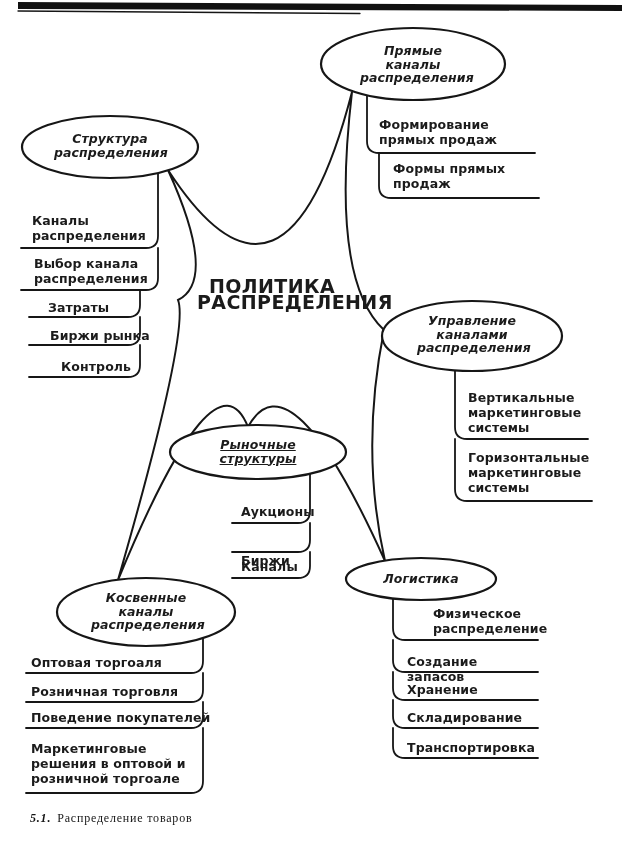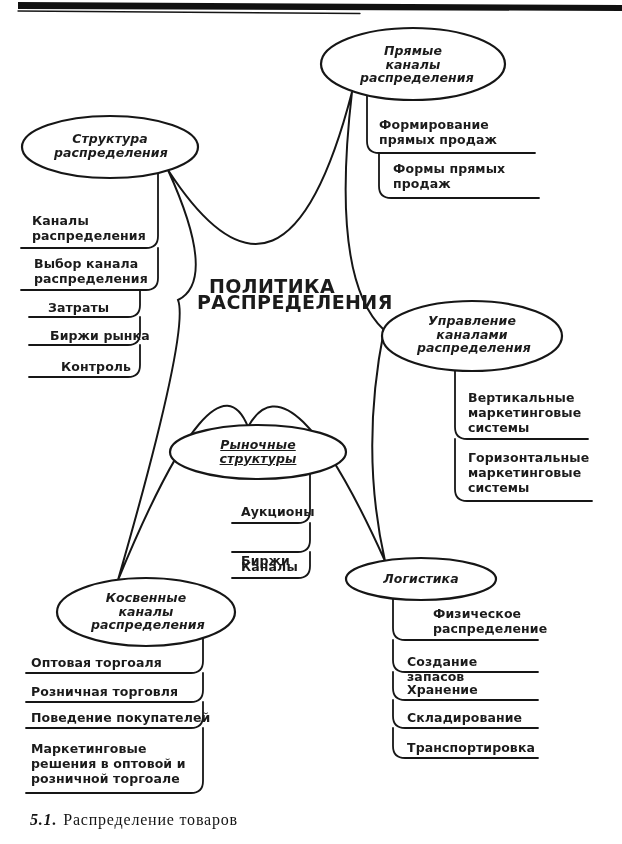--- a/index.html
+++ b/index.html
@@ -31,21 +31,21 @@
     font-size:19px;
     line-height:16px;
     font-weight:700;
     text-align:center;
     letter-spacing:0.4px;
   }
   .caption{
     position:absolute;
     left:30px;top:811px;
     font-family:"Liberation Serif","DejaVu Serif",serif;
-    font-size:16px;
+    font-size:12px;
     letter-spacing:0.8px;
     color:#141414;
   }
   .caption .num{font-style:italic;font-weight:700;margin-right:6px;}
 </style>
 </head>
 <body>
 
 <div class="page">
 

